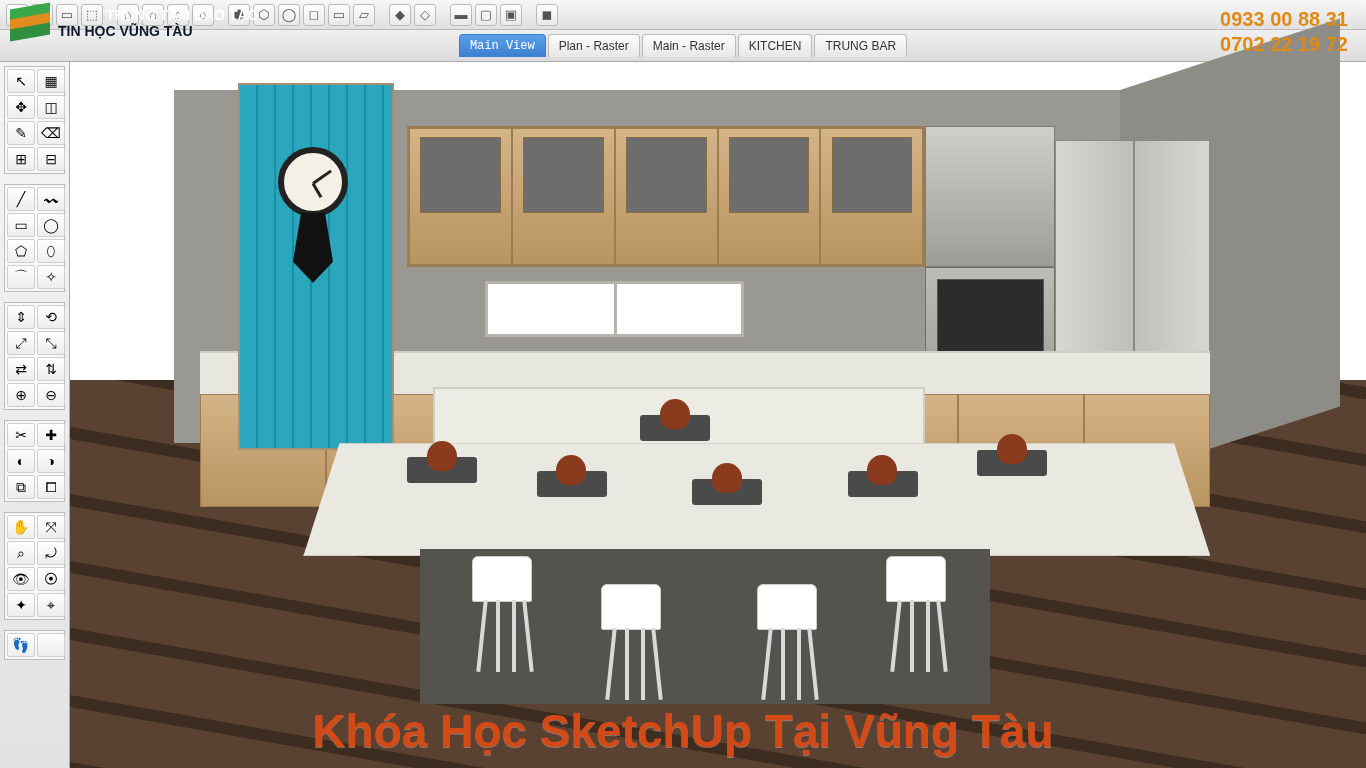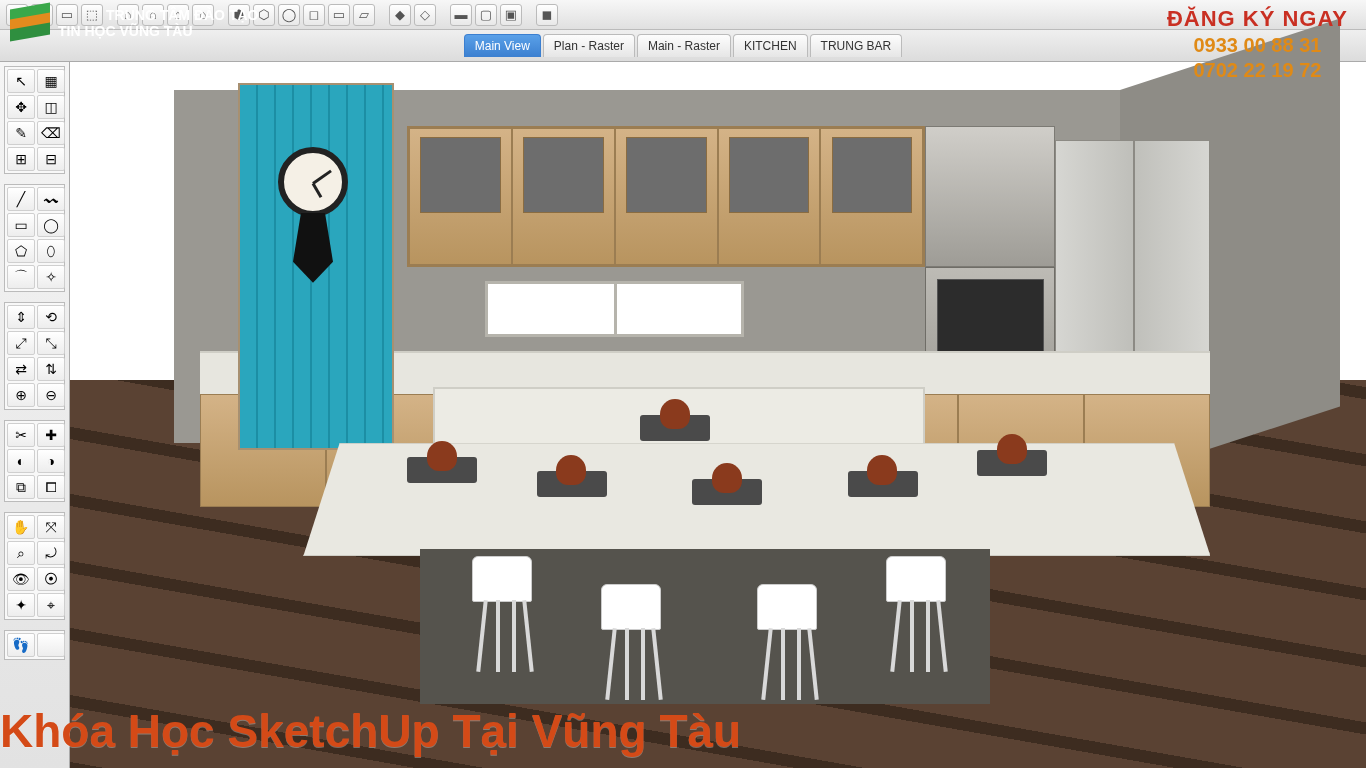--- a/index.html
+++ b/index.html
@@ -27,21 +27,21 @@
   border-bottom:1px solid #aaa;
   display:flex; align-items:center; justify-content:center; gap:2px;
 }
 .scene-tab{
   font-size:12px; padding:4px 10px; color:#333;
   border:1px solid #bbb; border-bottom:none;
   background:linear-gradient(#fdfdfd,#e6e6e6);
   border-radius:4px 4px 0 0;
 }
 .scene-tab.active{
-  background:linear-gradient(#5aa0e8,#3b7fd0); color:#fff; border-color:#3b7fd0;
+  background:linear-gradient(#5aa0e8,#3b7fd0); color:#fff; border-color:#3b7fd0;font-family:Liberation Mono, monospace;
 }
 
 
 .palettes{
   position:absolute; left:0; top:62px; bottom:0; width:70px;
   background:linear-gradient(#f5f5f5,#e2e2e2);
   border-right:1px solid #aaa;
   padding:4px; display:flex; flex-direction:column; gap:10px;
   overflow:hidden;
 }
@@ -172,31 +172,31 @@
   font-weight:bold; font-size:14px; line-height:1.15;
 }
 .logo-ov .mark{
   width:40px;height:34px;position:relative;
 }
 .logo-ov .mark span{position:absolute;left:0;width:40px;height:12px;background:#2f8f3f;transform:skewY(-10deg);}
 .logo-ov .mark .a{top:0;background:#3aa84a;}
 .logo-ov .mark .b{top:10px;background:#e38b1e;}
 .logo-ov .mark .c{top:20px;background:#2f8f3f;}
 .logo-ov .t1{color:#ffffff;margin-left:48px;}
-.logo-ov .t2{color:#ffffff;}
+.logo-ov .t2{color:#0f172a;}
 
 .cta-ov{
   position:absolute; right:18px; top:6px; text-align:center;
   font-weight:bold;
 }
 .cta-ov .curve{color:#c92f22;font-size:22px;letter-spacing:1px;}
 .cta-ov .ph{color:#e08a16;font-size:20px;margin-top:2px;}
 
 .course-ov{
-  position:absolute; left:0; right:0; bottom:10px; 
+  position:absolute; left:0; right:0; bottom:10px; text-align:center;
   color:#d44a17; font-size:46px; font-weight:700;
   text-shadow:0 1px 0 rgba(255,255,255,.3);
 }
 </style>
 </head>
 <body>
 
 <div class="top-toolbar">
   <div class="tbtn">◧</div>
   <div class="tbtn">◫</div>
@@ -364,18 +364,17 @@
       <span class="b"></span>
       <span class="c"></span>
     </div>
   <div>
     <div class="t1">TRUNG TÂM ĐÀO TẠO</div>
     <div class="t2">TIN HỌC VŨNG TÀU</div>
   </div>
 </div>
 
 <div class="cta-ov">
-  <div class="curve">ĐĂNG KÝ NGAY</div>
   <div class="ph">0933 00 88 31</div>
   <div class="ph">0702 22 19 72</div>
 </div>
 
 <div class="course-ov">Khóa Học SketchUp Tại Vũng Tàu</div>
 
 </body></html>

